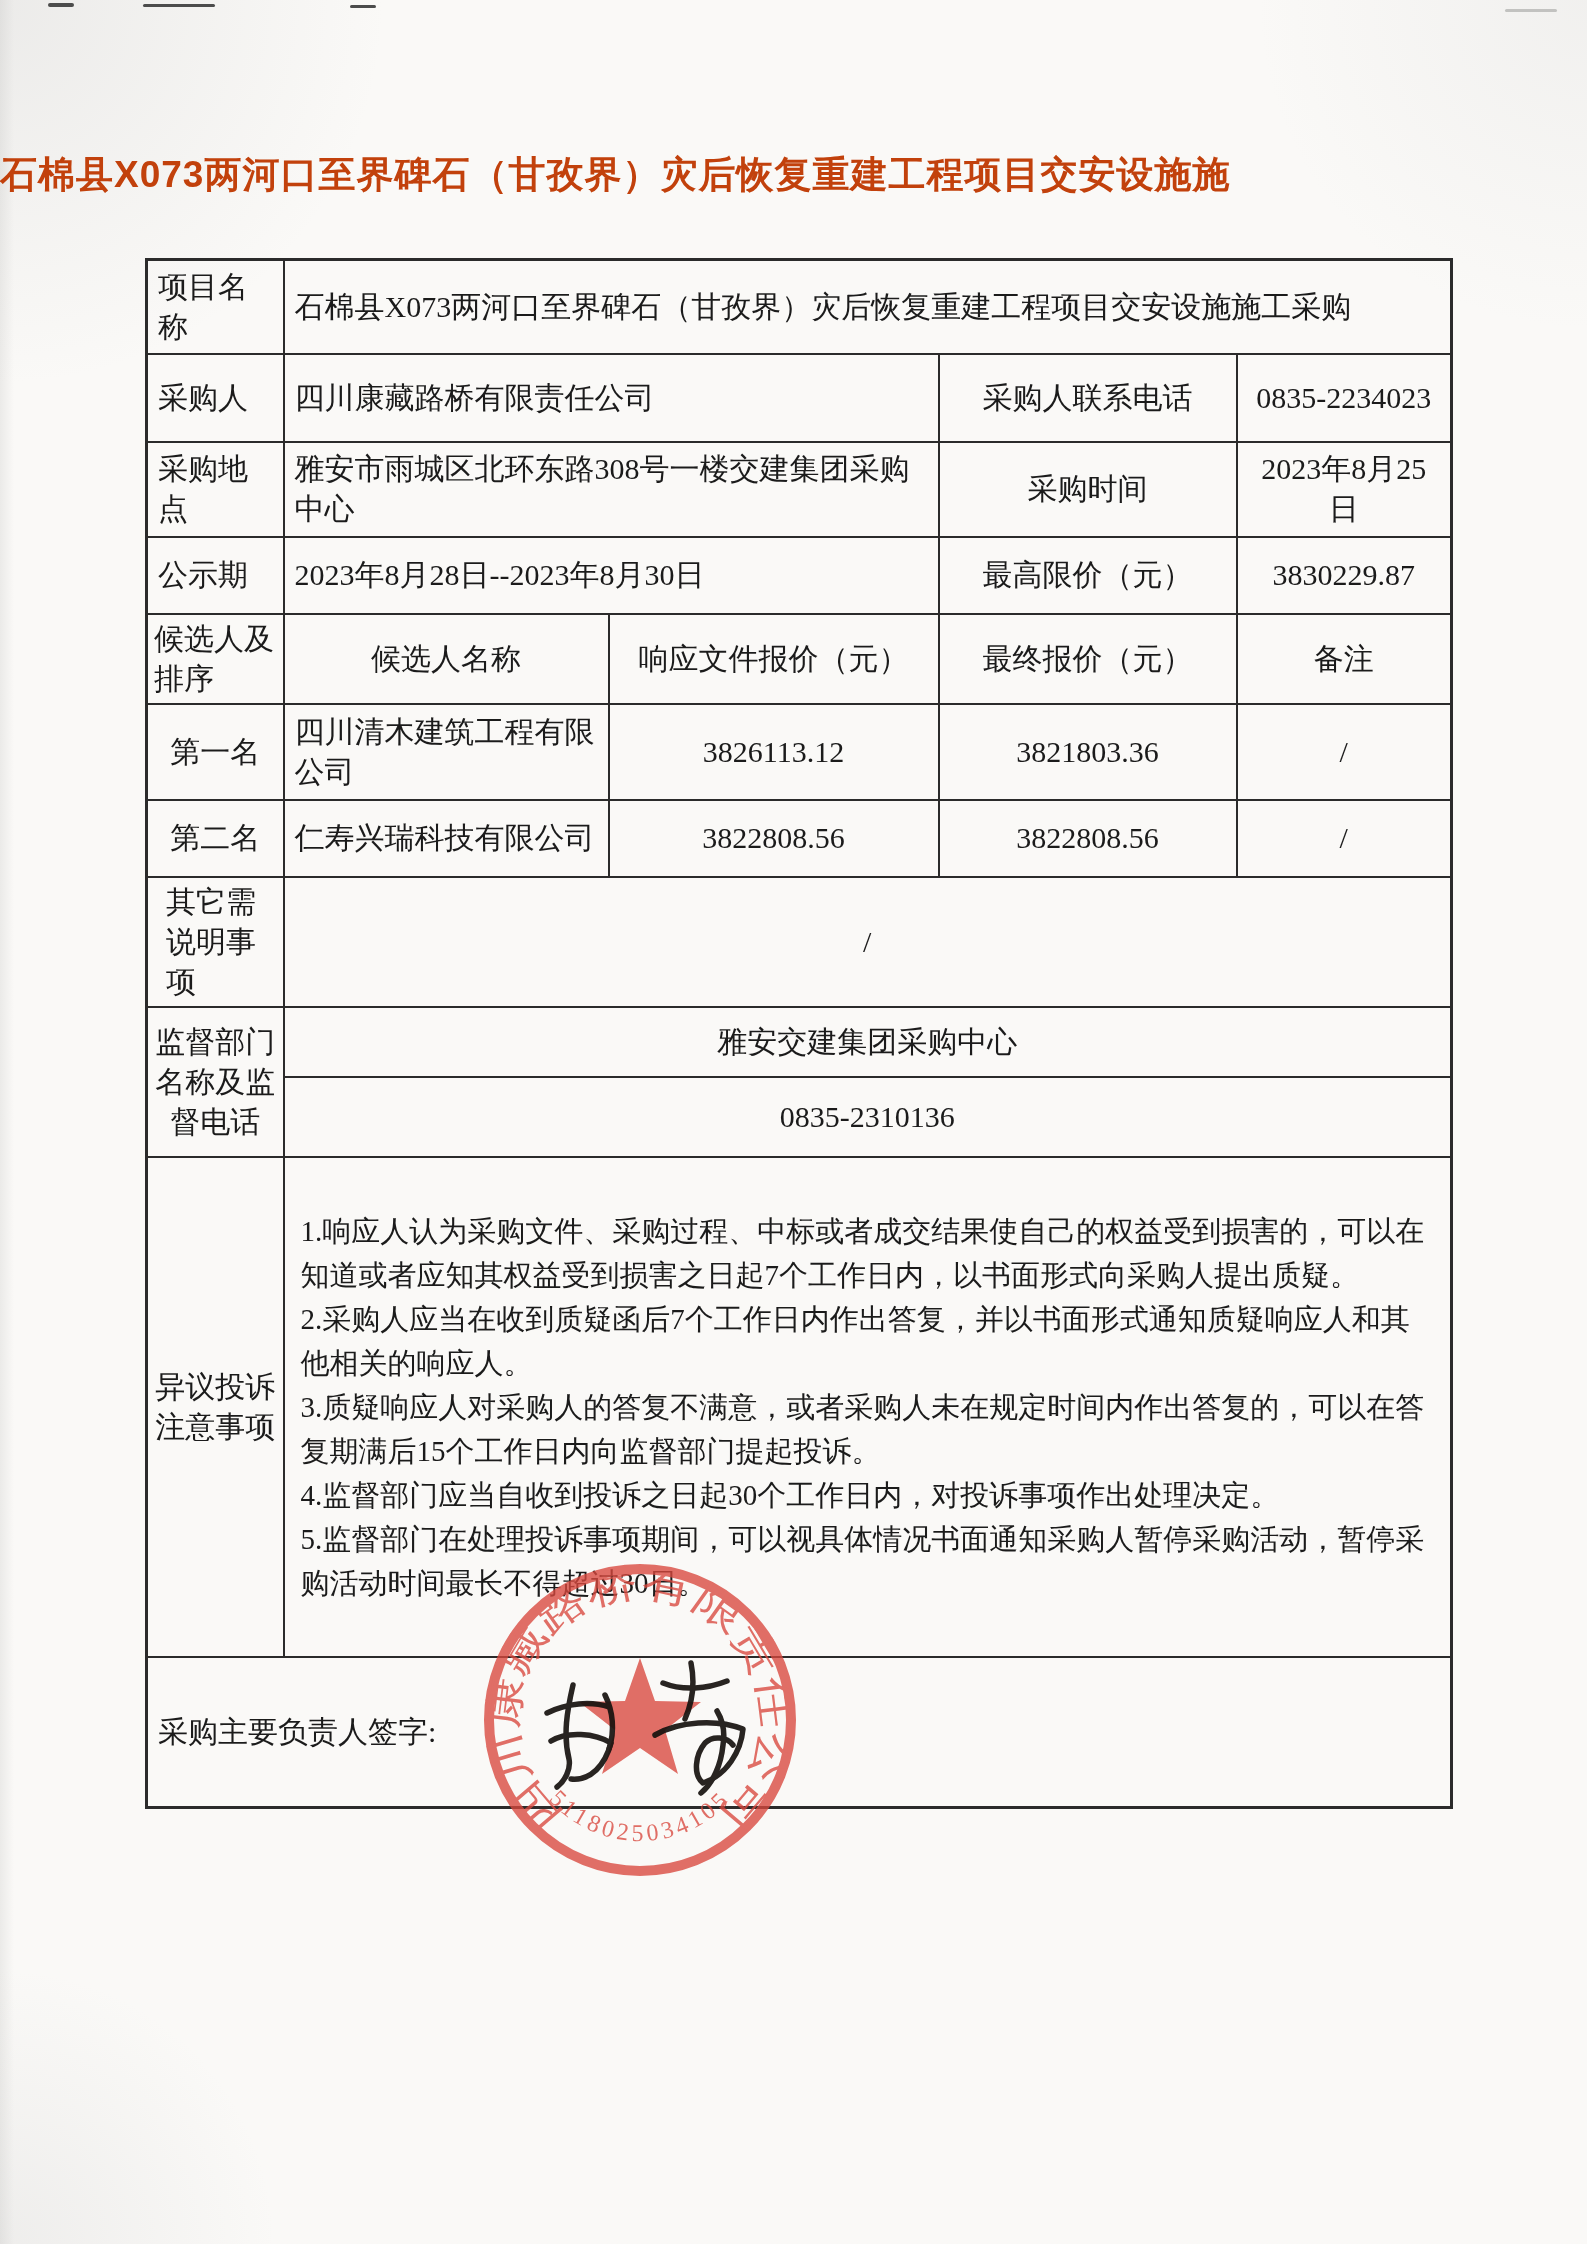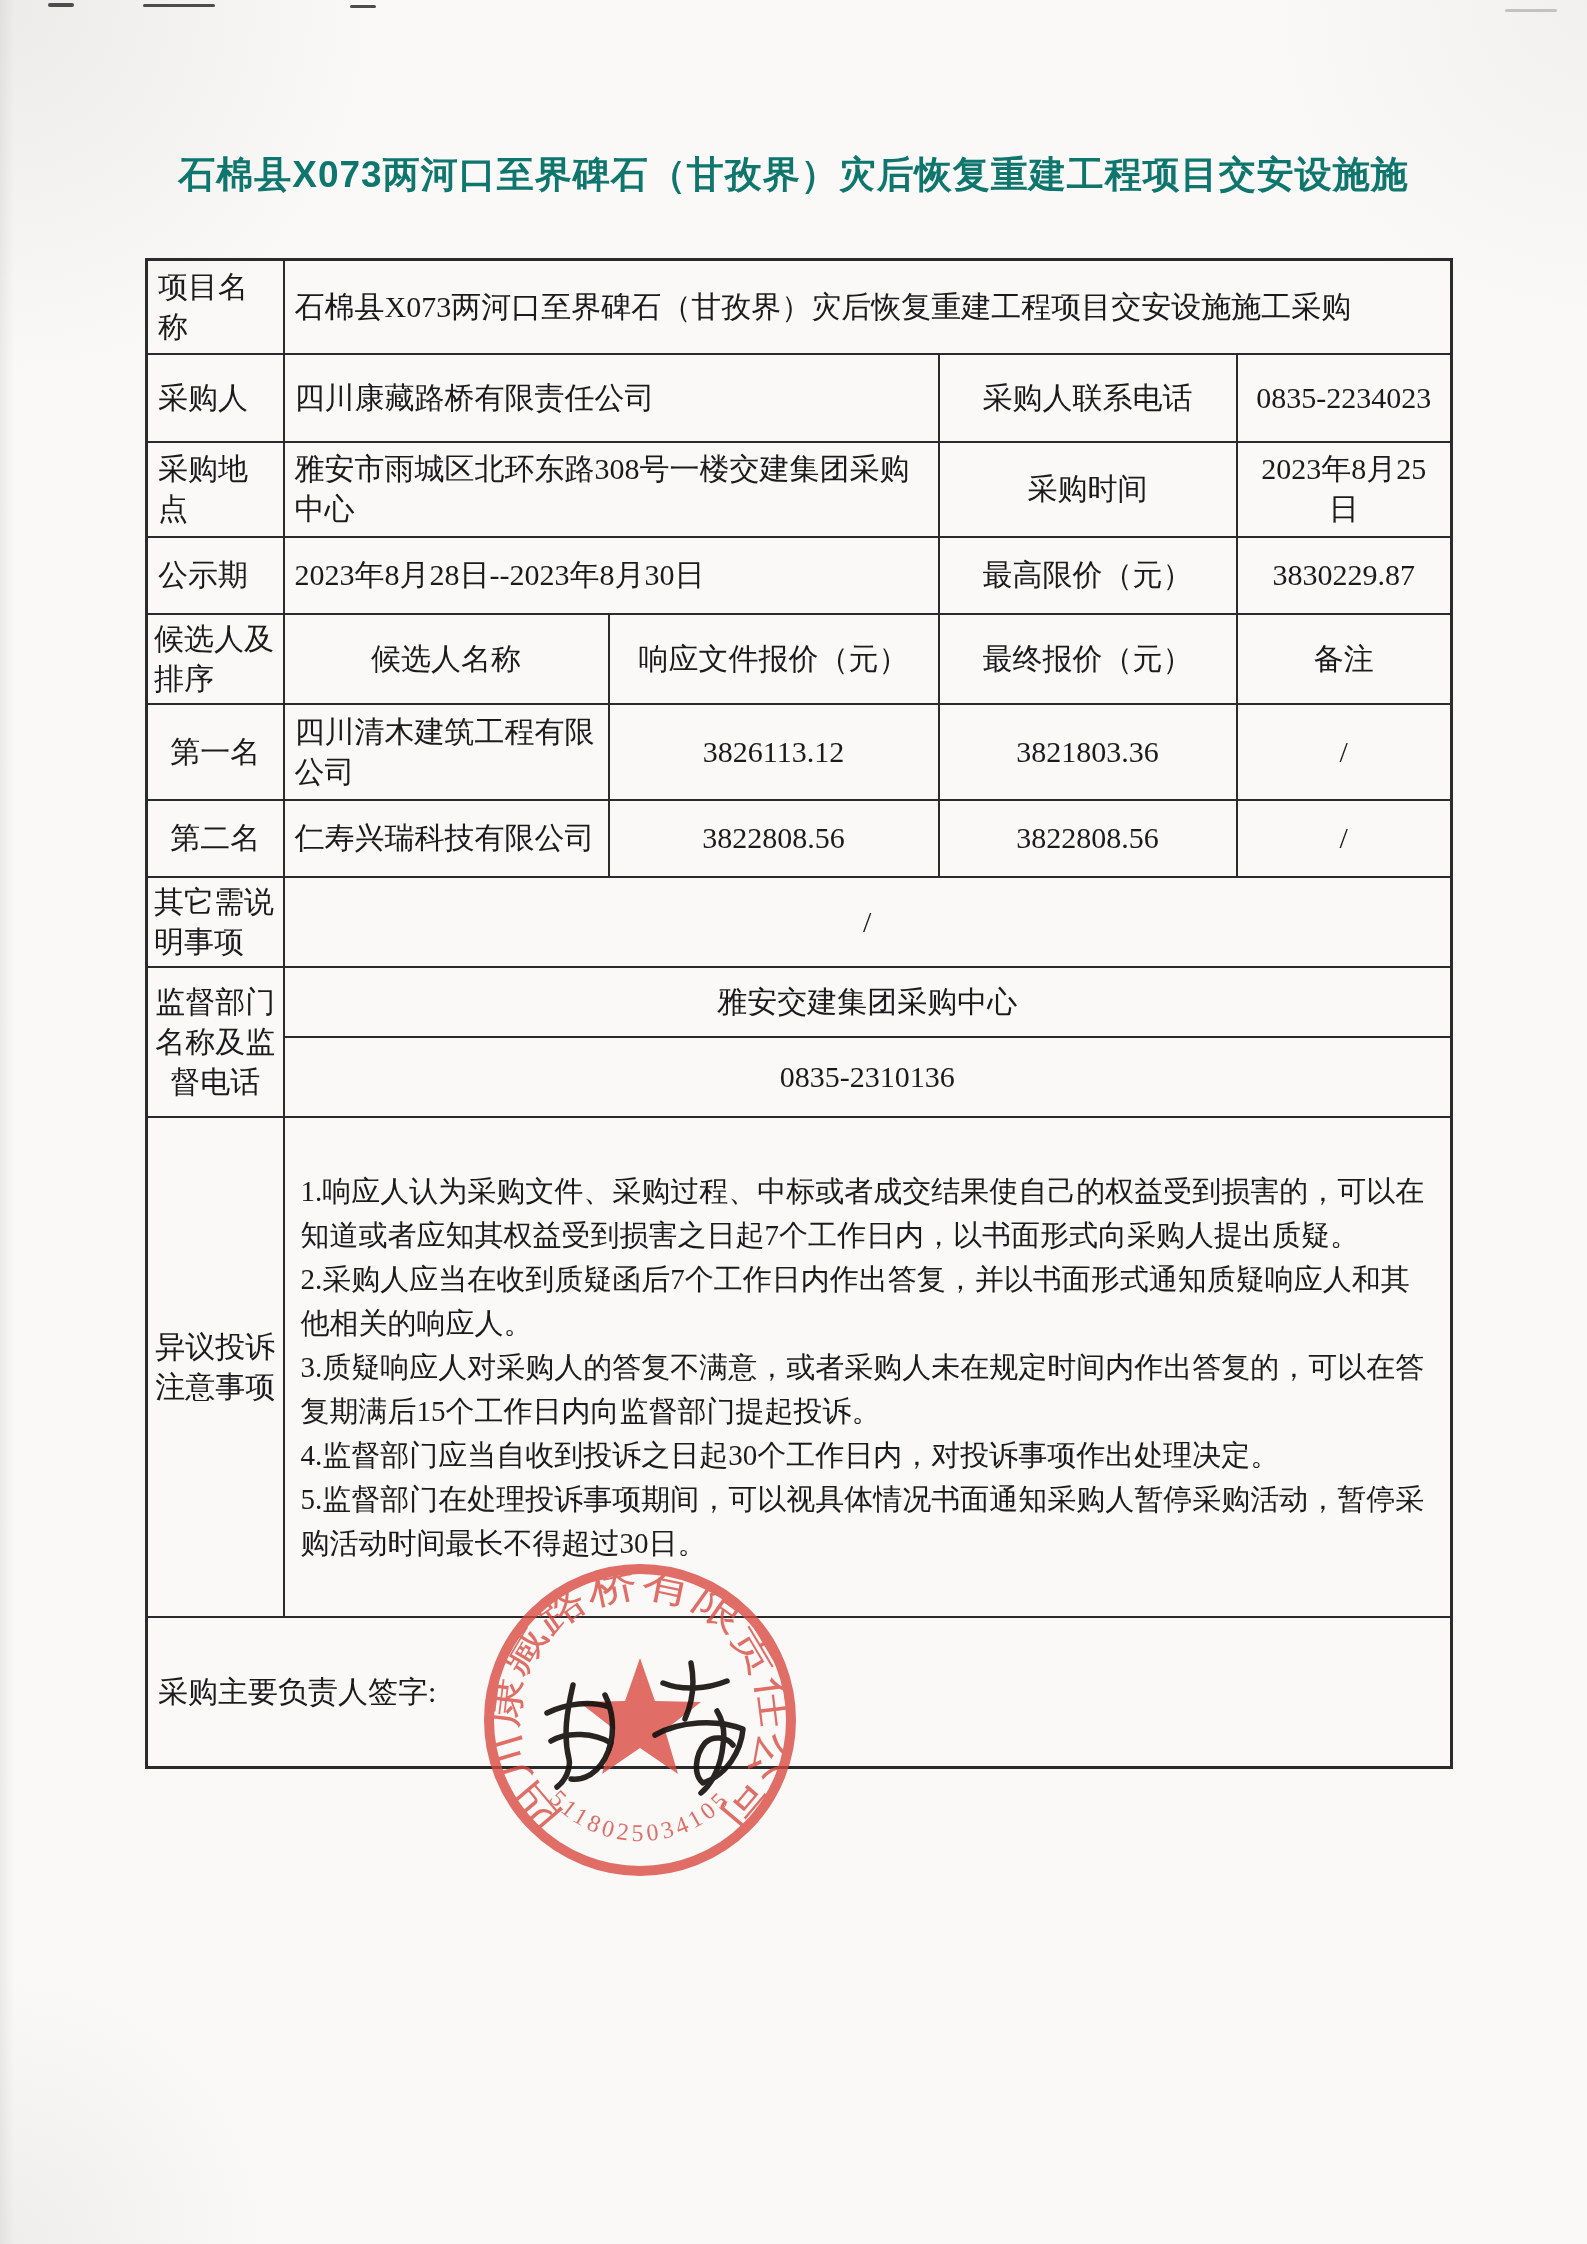--- a/index.html
+++ b/index.html
@@ -12,23 +12,22 @@
       linear-gradient(90deg, rgba(190,190,188,.25) 0px, rgba(190,190,188,0) 14px),
       #faf9f7;
     font-family:"Liberation Serif","DejaVu Serif",serif;
     color:#1b1b1b;
     position:relative;
     overflow:hidden;
   }
   .scan-mark{position:absolute;background:#4c4c4c;border-radius:2px;}
   #title{
     position:absolute;left:0;top:150px;width:1587px;
-    text-align:center;
     font-family:"Liberation Sans","DejaVu Sans",sans-serif;
-    font-weight:700;font-size:37px;line-height:50px;color:#0f766e;
+    font-weight:700;font-size:37px;line-height:50px;color:#c2410c;
     letter-spacing:1px;
   }
   table#main{
     position:absolute;left:145px;top:258px;
     width:1305px;height:1505px;
     border-collapse:collapse;table-layout:fixed;
     border:3px solid #2b2b2b;
     background:transparent;
   }
   #main td{
@@ -112,21 +111,21 @@
 
   <tr style="height:77px">
     <td class="c">第二名</td>
     <td class="l">仁寿兴瑞科技有限公司</td>
     <td class="c">3822808.56</td>
     <td class="c">3822808.56</td>
     <td class="c">/</td>
   </tr>
 
   <tr style="height:83px">
-    <td class="l" style="padding:4px 6px">其它需说明事项</td>
+    <td class="l" style="padding:4px 18px">其它需说明事项</td>
     <td class="c" colspan="4">/</td>
   </tr>
 
   <tr style="height:70px">
     <td class="sup-label" rowspan="2">监督部门名称及监督电话</td>
     <td class="c" colspan="4">雅安交建集团采购中心</td>
   </tr>
   <tr style="height:80px">
     <td class="c" colspan="4">0835-2310136</td>
   </tr>

